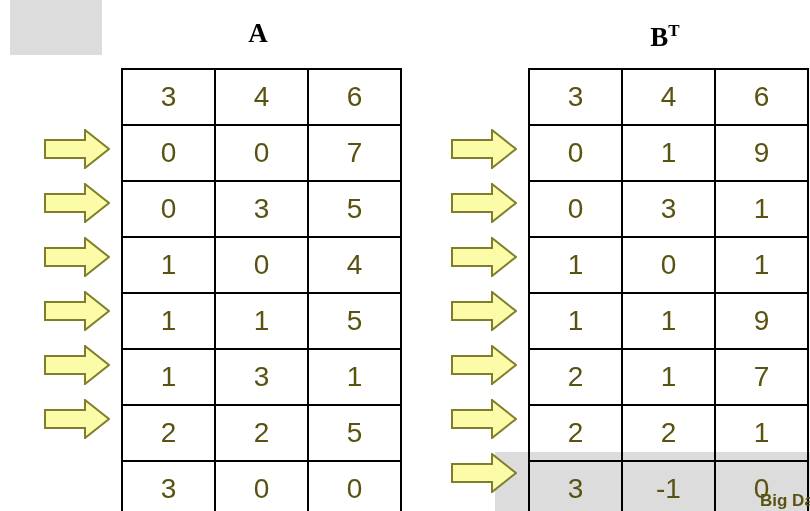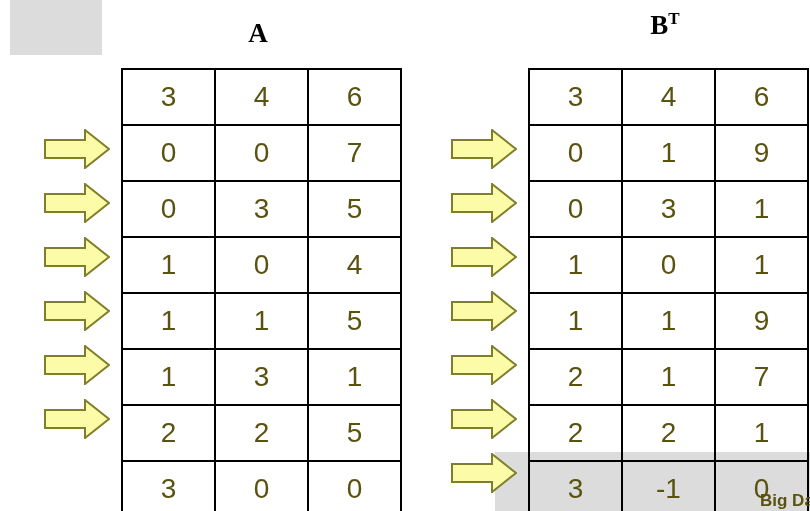--- a/index.html
+++ b/index.html
@@ -44,21 +44,21 @@
     text-align: center;
     line-height: 1;
     white-space: nowrap;
   }
   .matrix-title sup {
     font-size: 17px;
     vertical-align: super;
     line-height: 0;
   }
   #title-a  { left: 121px; top: 20px; width: 274px; }
-  #title-bt { left: 528px; top: 12px; width: 274px; }
+  #title-bt { left: 528px; top: 24px; width: 274px; }
 
   
   .matrix {
     position: absolute;
     border-collapse: collapse;
     table-layout: fixed;
   }
   .matrix td {
     width: 91px;
     height: 54px;

